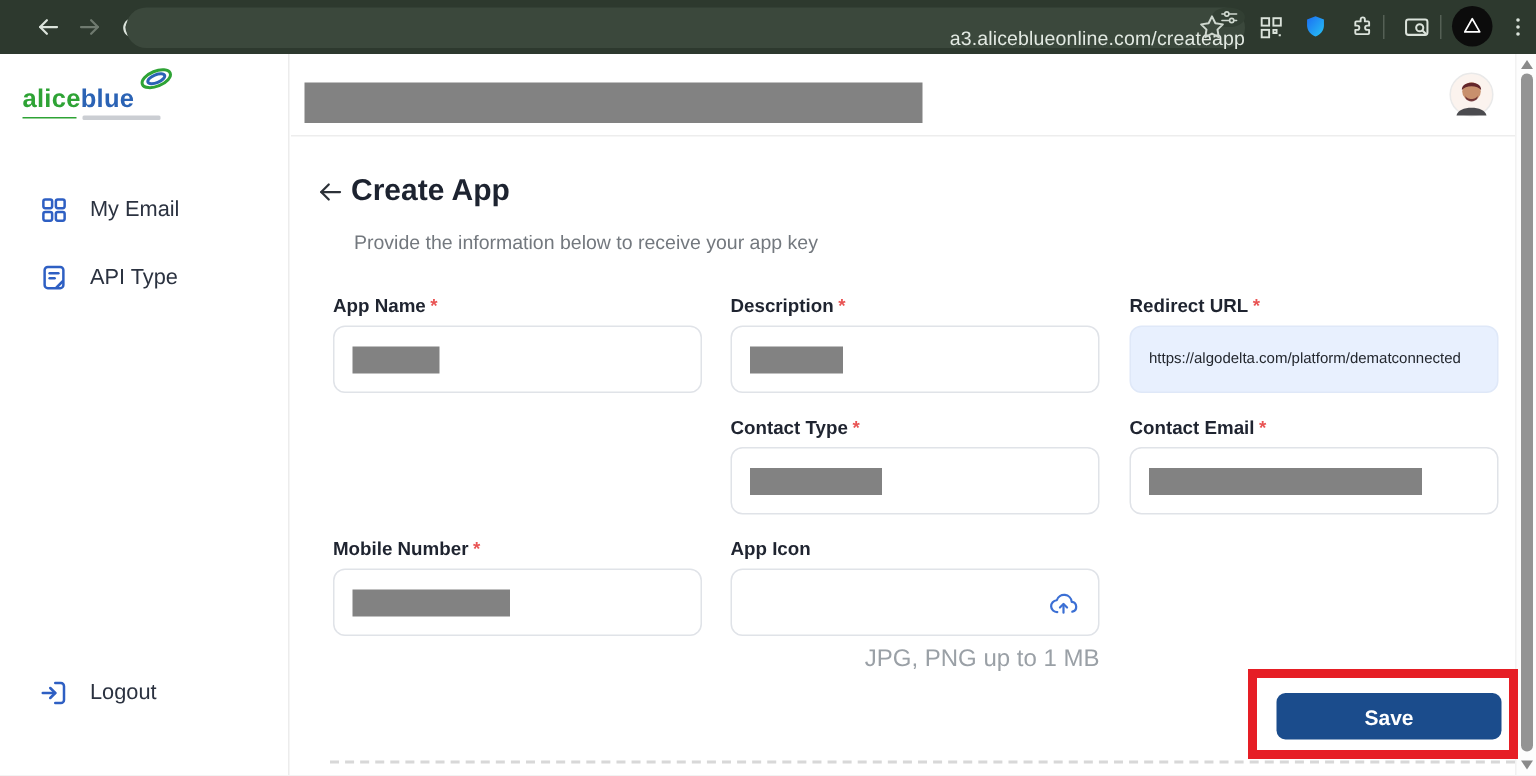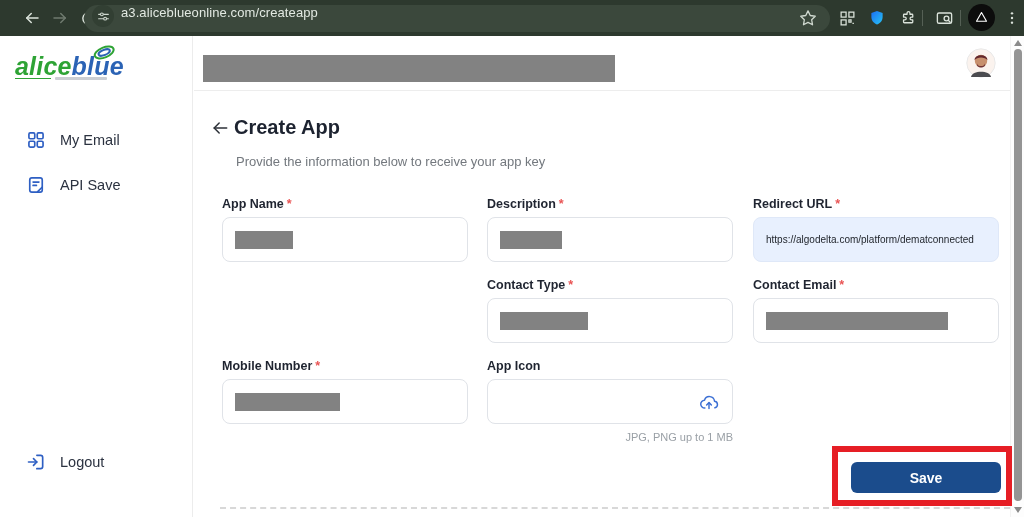--- a/index.html
+++ b/index.html
@@ -7,33 +7,33 @@
   .stage {
     position:relative; width:1024px; height:517px; overflow:hidden;
     background:#fff; font-family:"Liberation Sans", sans-serif;
   }
   
   .toolbar { position:absolute; left:0; top:0; width:1024px; height:36px; background:#2d392e; }
   .tb-ico { position:absolute; top:0; height:36px; display:flex; align-items:center; justify-content:center; width:28px; }
   .tb-ico svg { display:block; }
   .omnibox {
     position:absolute; left:84px; top:5px; width:746px; height:27px;
-    background:#3b483c; border-radius:14px; display:flex; align-items:flex-start;
+    background:#3b483c; border-radius:14px; display:flex; align-items:flex-end;flex-direction:column;
   }
   .omni-tune { margin-left:8px; width:22px; height:22px; border-radius:50%; background:#323f33;
     display:flex; align-items:center; justify-content:center; }
   .omni-url { margin-left:7px; font-size:13px; color:#e2e9e2; letter-spacing:.1px; }
   .omni-star { position:absolute; right:12px; top:3px; }
   .tb-sep { position:absolute; top:10px; width:1px; height:16px; background:#556055; }
   .tb-avatar { position:absolute; left:968px; top:4px; width:27px; height:27px; border-radius:50%;
     background:#0c0c0c; display:flex; align-items:center; justify-content:center; }
   
   .sidebar { position:absolute; left:0; top:36px; width:193px; height:481px; background:#fff; border-right:1px solid #ececec; }
   .logo { position:absolute; left:15px; top:20px; width:120px; }
-  .logo-word { font-size:25px; font-weight:700; letter-spacing:.2px; line-height:20px;font-style:italic; }
+  .logo-word { font-size:17px; font-weight:700; letter-spacing:.2px; line-height:20px; }
   .logo-swoosh { position:absolute; right:18px; top:-12px; }
   .logo-tagline { margin-top:1px; display:flex; align-items:center; gap:4px; }
   .logo-line { width:36px; height:1px; background:#2ea335; }
   .logo-smudge { width:52px; height:3px; background:#b9bdc4; opacity:.75; border-radius:1px; }
   .side-item { position:absolute; left:26px; display:flex; align-items:center; gap:14px; cursor:pointer; }
   .side-item span.lbl { font-size:14.5px; color:#2b3240; }
   
   .redact-banner { position:absolute; left:203px; top:55px; width:412px; height:27px; background:#828282; }
   .hdr-avatar { position:absolute; left:966px; top:48px; width:30px; height:30px; }
   .hdr-divider { position:absolute; left:194px; top:90px; width:816px; height:1px; background:#ededed; }
@@ -47,21 +47,21 @@
   .f-label .req { color:#e95454; margin-left:3px; }
   .f-box {
     height:45px; border:1px solid #e0e3e8; border-radius:8px; background:#fff;
     display:flex; align-items:center; padding:0 12px; position:relative;
   }
   .f-box.filled-bg { background:#e8f0fe; border-color:#dfe8f8; }
   .redact { height:18px; background:#828282; }
   .url-text { font-size:10px; color:#23272e; white-space:nowrap; }
   .sel-chevron { position:absolute; right:12px; top:15px; }
   .upload-ico { position:absolute; right:12px; top:12px; }
-  .f-helper { margin-top:7px; text-align:right; font-size:11px; color:#9aa0a6; }
+  .f-helper { margin-top:7px; text-align:right; font-size:16px; color:#9aa0a6; }
   
   .save-btn {
     position:absolute; left:851px; top:462px; width:150px; height:31px;
     background:#1b4c8c; color:#fff; font-family:"Liberation Sans",sans-serif;
     font-size:14px; font-weight:700; border:none; border-radius:6px; cursor:pointer;
   }
   .annotation {
     position:absolute; left:832px; top:446px; width:180px; height:60px;
     border:6px solid #e61e25; pointer-events:none; z-index:20;
   }
@@ -189,21 +189,21 @@
       <span class="lbl">My Email</span>
     </div>
 
     <div class="side-item" style="top:139px">
       <svg width="20" height="20" viewBox="0 0 24 24" fill="none" stroke="#2e5fc3" stroke-width="2" stroke-linecap="round">
           <rect x="4.5" y="3.5" width="15" height="17" rx="2.5"></rect>
           <path d="M8.5 8.5h7"></path>
           <path d="M8.5 12.5h4"></path>
           <path d="M14 20l5-5"></path>
         </svg>
-      <span class="lbl">API Save</span>
+      <span class="lbl">API Type</span>
     </div>
 
     <div class="side-item" style="top:416px">
       <svg width="20" height="20" viewBox="0 0 24 24" fill="none" stroke="#2e5fc3" stroke-width="2" stroke-linecap="round" stroke-linejoin="round">
           <path d="M13 4h4.5A2.5 2.5 0 0 1 20 6.5v11a2.5 2.5 0 0 1-2.5 2.5H13"></path>
           <path d="M3 12h10"></path>
           <path d="M9 8l4 4-4 4"></path>
         </svg>
       <span class="lbl">Logout</span>
     </div>

